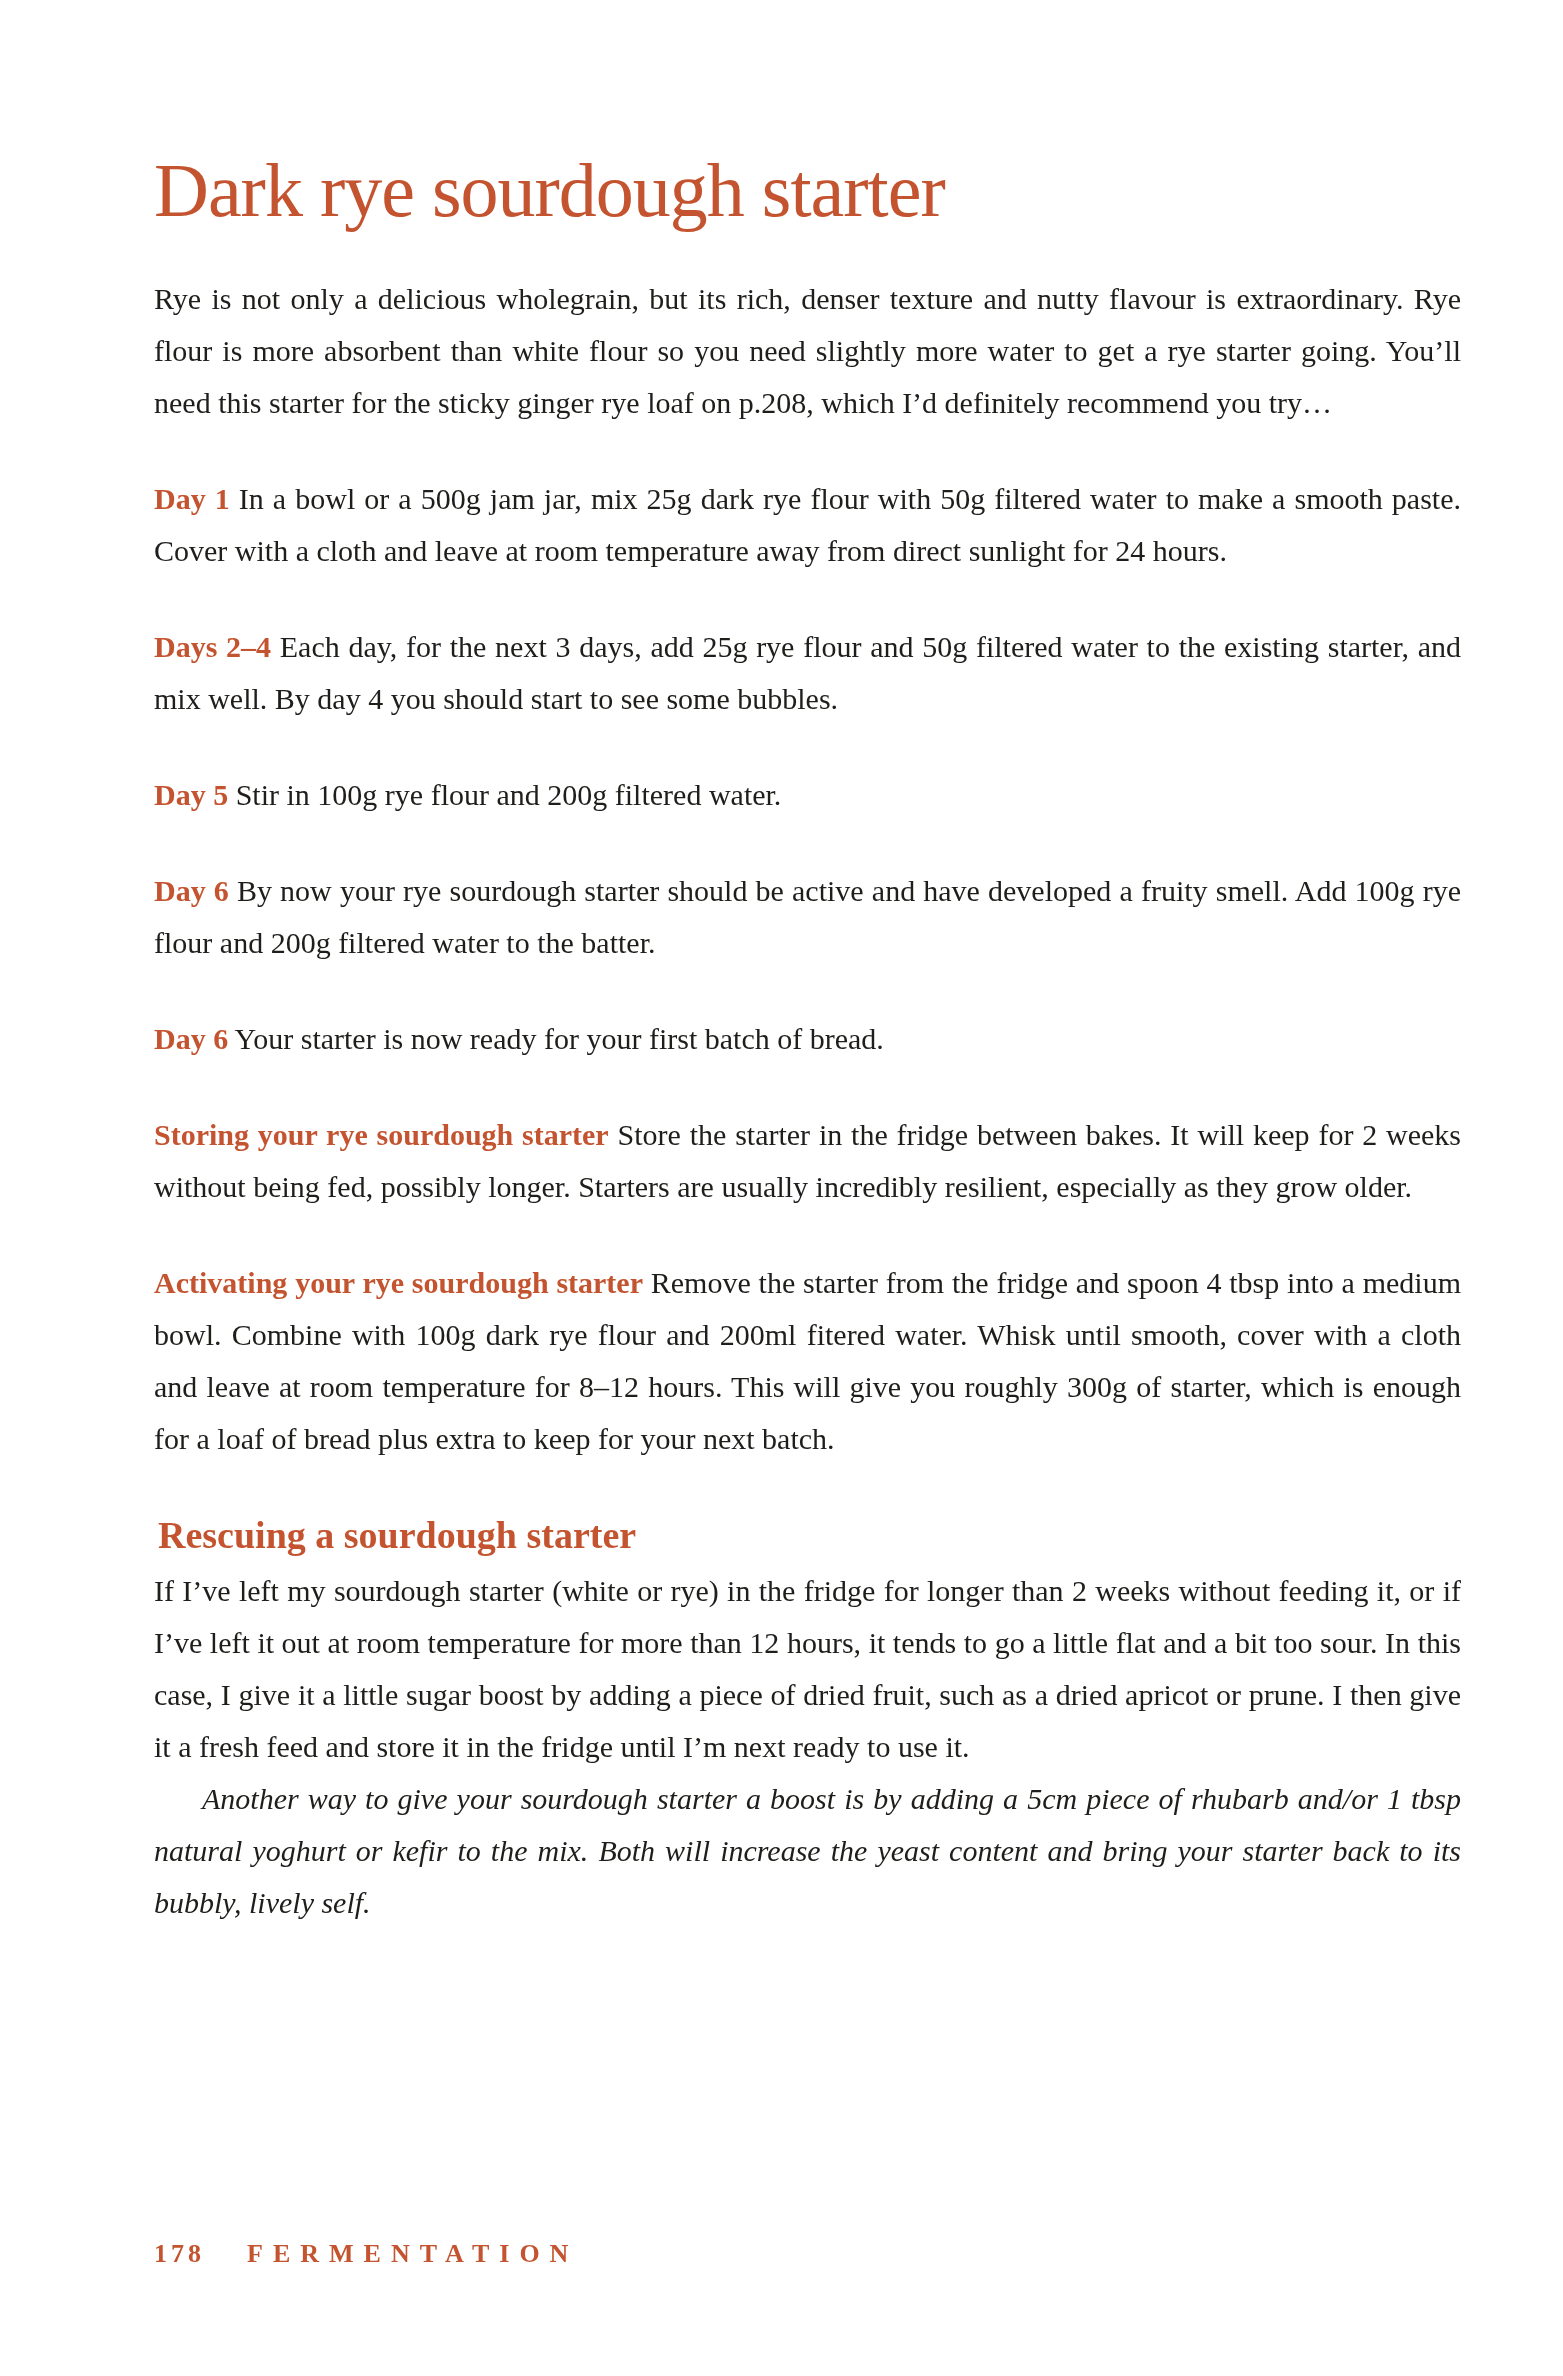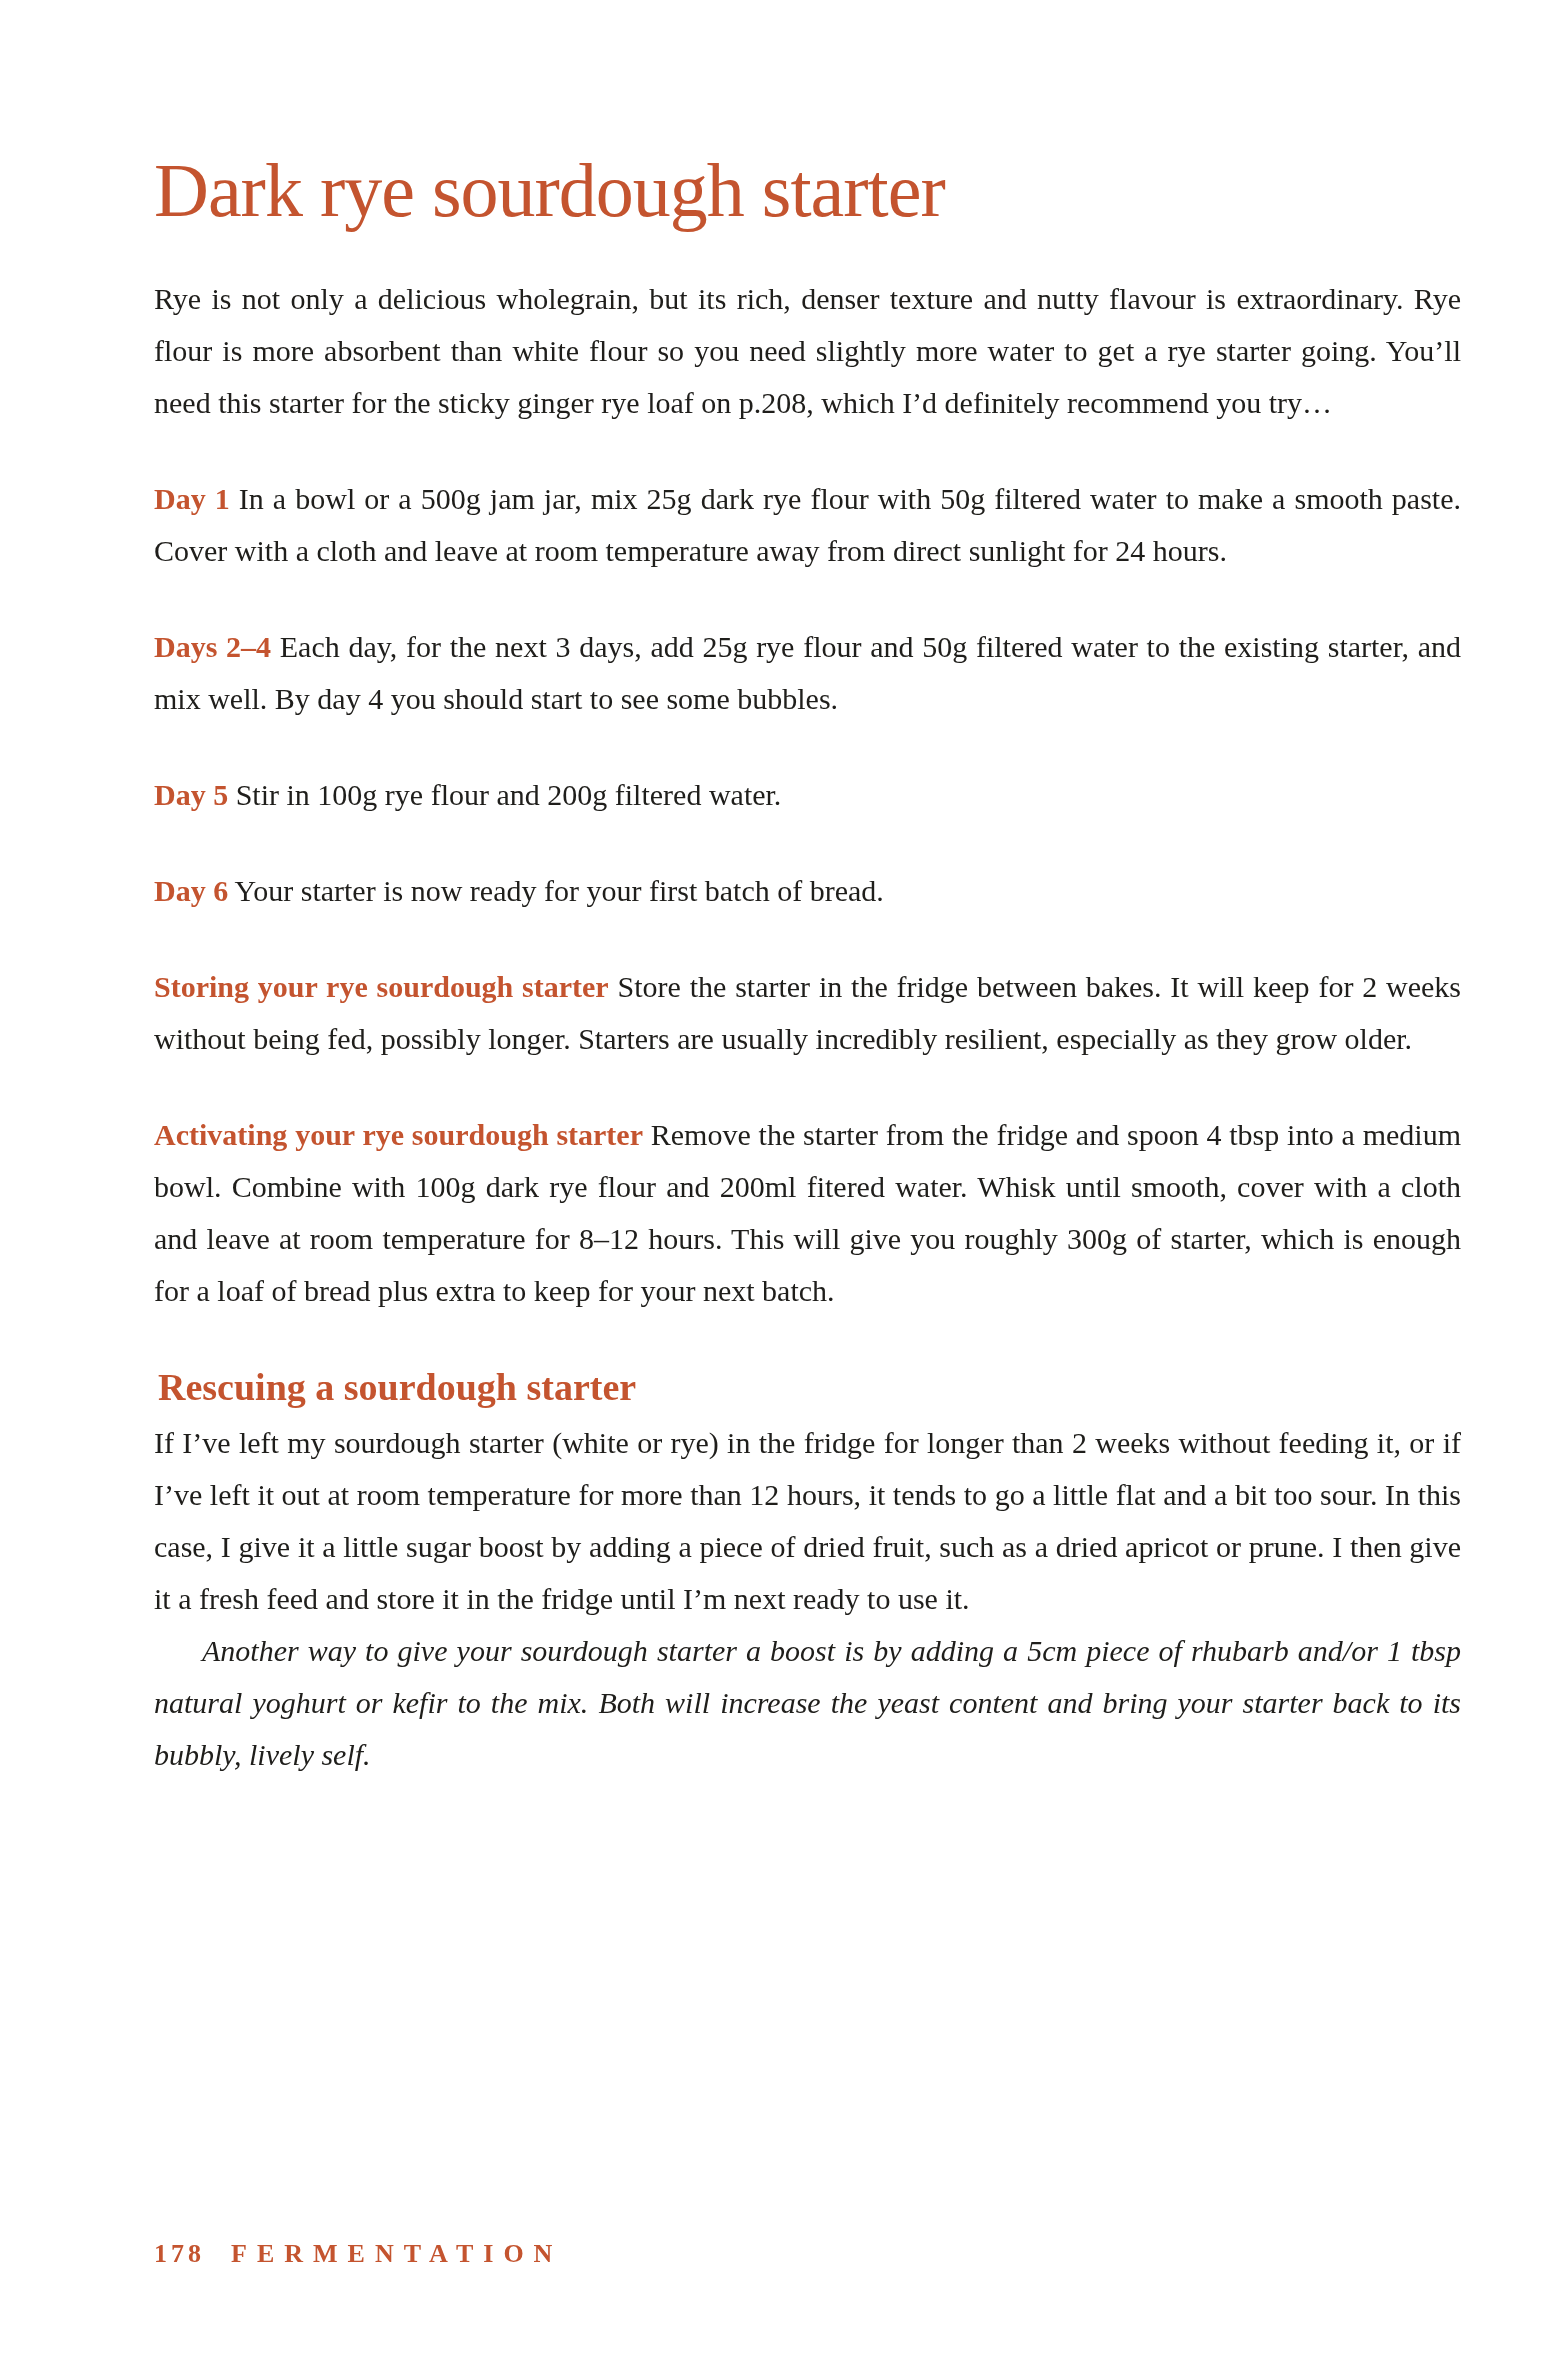--- a/index.html
+++ b/index.html
@@ -48,37 +48,38 @@
   .footer {
     position: absolute;
     left: 154px;
     top: 2239px;
     font-size: 26px;
     font-weight: bold;
     color: var(--accent, #c4542f);
     white-space: nowrap;
   }
   .pagenum { letter-spacing: 4px; text-align: right; }
-  .section { margin-left: 26px; letter-spacing: 10px; }
+  .section { margin-left: 42px; letter-spacing: 10px; }
 </style>
 </head>
 <body>
 
 <div class="page">
 
   <h1 class="title">Dark rye sourdough starter</h1>
 
   <p class="body">Rye is not only a delicious wholegrain, but its rich, denser texture and nutty flavour is extraordinary. Rye flour is more absorbent than white flour so you need slightly more water to get a rye starter going. You’ll need this starter for the sticky ginger rye loaf on p.208, which I’d definitely recommend you try…</p>
 
   <p class="body"><span class="label">Day 1</span> <span>In a bowl or a 500g jam jar, mix 25g dark rye flour with 50g filtered water to make a smooth paste. Cover with a cloth and leave at room temperature away from direct sunlight for 24 hours.</span></p>
 
   <p class="body"><span class="label">Days 2–4</span> <span>Each day, for the next 3 days, add 25g rye flour and 50g filtered water to the existing starter, and mix well. By day 4 you should start to see some bubbles.</span></p>
 
   <p class="body"><span class="label">Day 5</span> <span>Stir in 100g rye flour and 200g filtered water.</span></p>
 
+  <p class="body"><span class="label">Day 6</span> <span>By now your rye sourdough starter should be active and have developed a fruity smell. Add 100g rye flour and 200g filtered water to the batter.</span></p>
 
   <p class="body"><span class="label">Day 6</span> <span>Your starter is now ready for your first batch of bread.</span></p>
 
   <p class="body"><span class="label">Storing your rye sourdough starter</span> <span>Store the starter in the fridge between bakes. It will keep for 2 weeks without being fed, possibly longer. Starters are usually incredibly resilient, especially as they grow older.</span></p>
 
   <p class="body"><span class="label">Activating your rye sourdough starter</span> <span>Remove the starter from the fridge and spoon 4 tbsp into a medium bowl. Combine with 100g dark rye flour and 200ml fitered water. Whisk until smooth, cover with a cloth and leave at room temperature for 8–12 hours. This will give you roughly 300g of starter, which is enough for a loaf of bread plus extra to keep for your next batch.</span></p>
 
   <h2 class="subheading">Rescuing a sourdough starter</h2>
 
   <p class="body rescue-p1">If I’ve left my sourdough starter (white or rye) in the fridge for longer than 2 weeks without feeding it, or if I’ve left it out at room temperature for more than 12 hours, it tends to go a little flat and a bit too sour. In this case, I give it a little sugar boost by adding a piece of dried fruit, such as a dried apricot or prune. I then give it a fresh feed and store it in the fridge until I’m next ready to use it.</p>

